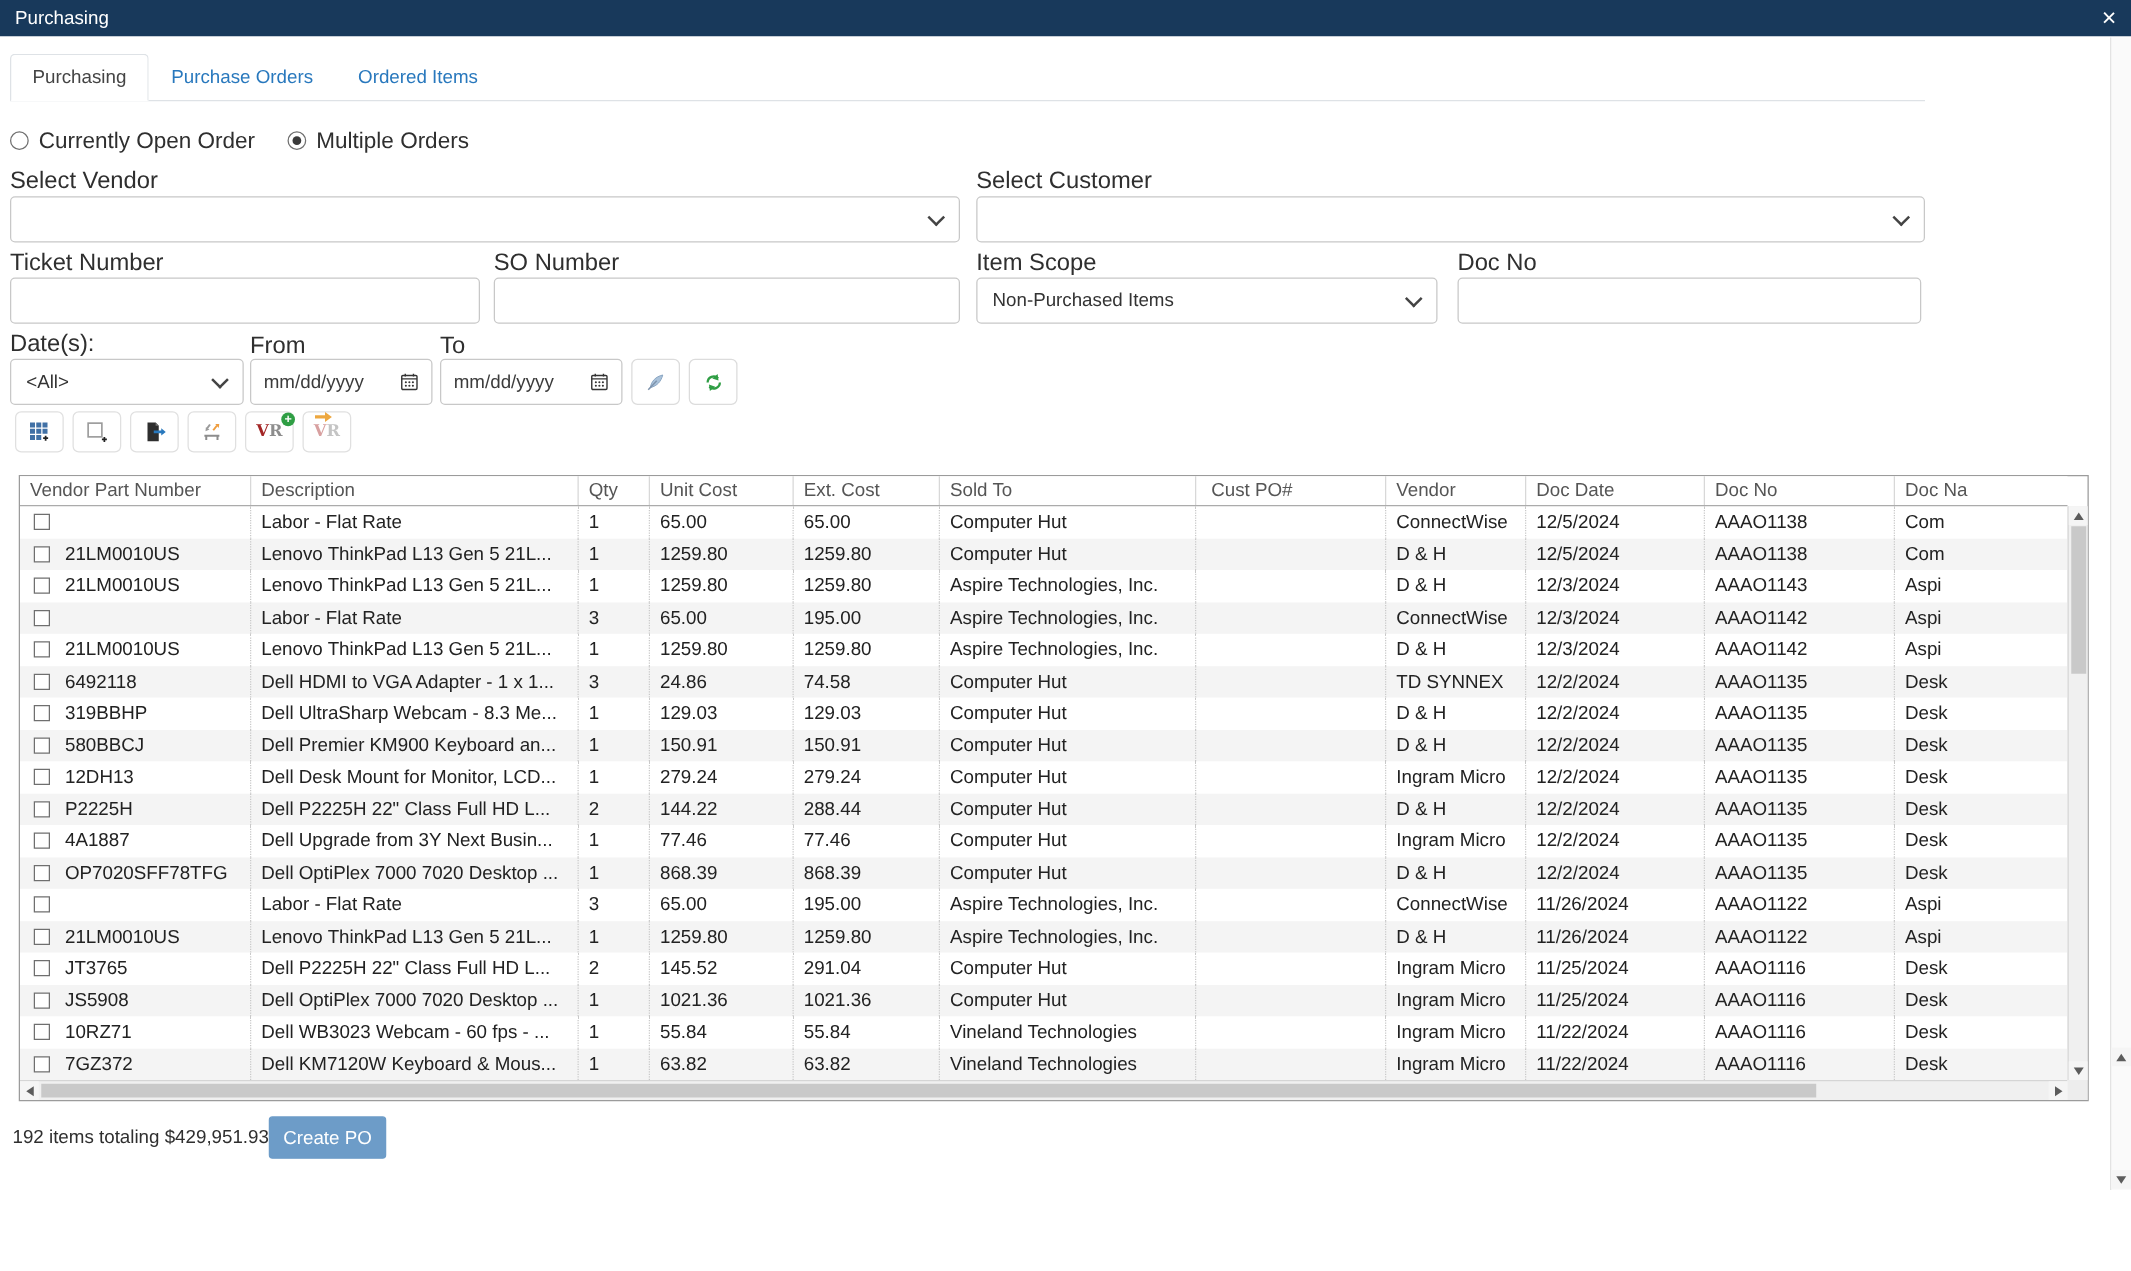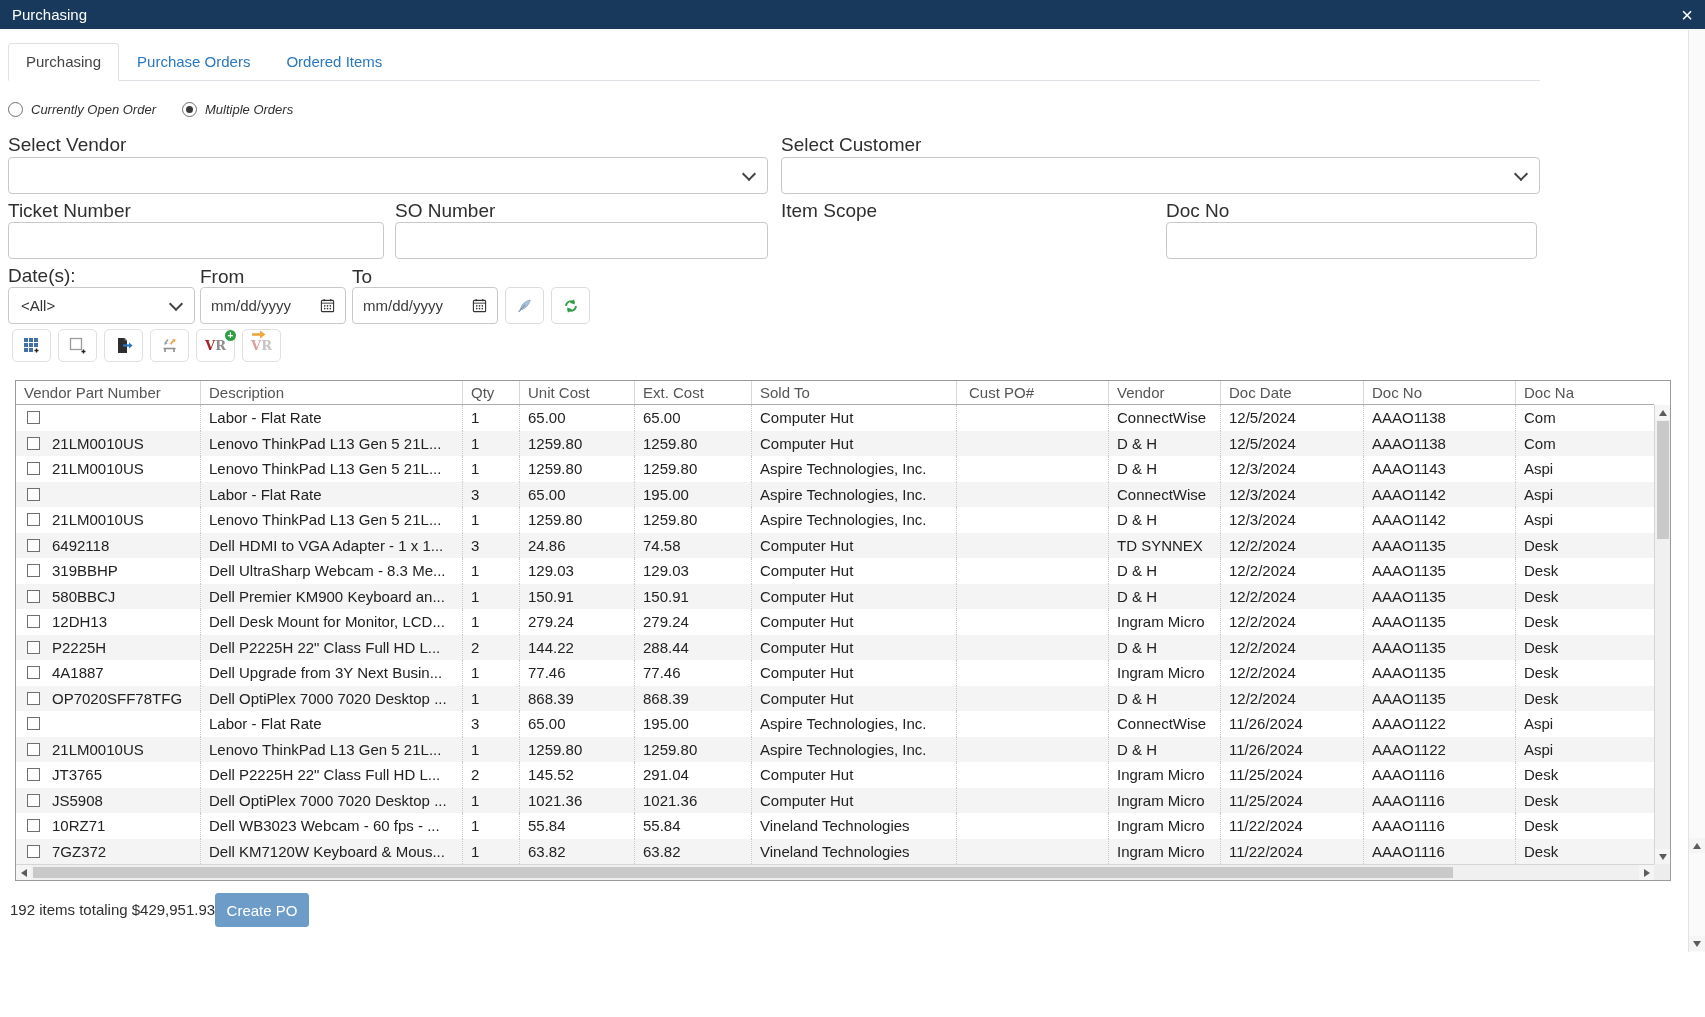--- a/index.html
+++ b/index.html
@@ -14,21 +14,21 @@
 
   
   .tabstrip{position:absolute;left:8px;top:43px;width:1532px;height:38px;display:flex;
     border-bottom:1px solid #dee2e6;box-sizing:border-box;}
   .tab{padding:9px 17px;font-size:15px;color:#2878bd;cursor:pointer;margin-bottom:-1px;
     border:1px solid transparent;border-radius:4px 4px 0 0;white-space:nowrap;}
   .tab.active{color:#444;background:#fff;border-color:#dee2e6 #dee2e6 #fff;}
 
   
   .radios{position:absolute;left:8px;top:102px;display:flex;gap:26px;align-items:center;}
-  .radio-opt{display:flex;align-items:center;gap:8px;font-size:13px;color:#2f2f2f;cursor:pointer;font-style:italic;}
+  .radio-opt{display:flex;align-items:center;gap:8px;font-size:18px;color:#2f2f2f;cursor:pointer;}
   .radio{width:15px;height:15px;border:1px solid #6f6f6f;border-radius:50%;background:#fff;
     position:relative;flex:none;box-sizing:border-box;}
   .radio.checked::after{content:"";position:absolute;left:3px;top:3px;width:7px;height:7px;
     border-radius:50%;background:#3a3a3a;}
 
   .flabel{position:absolute;font-size:19px;color:#2f2f2f;white-space:nowrap;}
 
   .selwrap{position:absolute;box-sizing:border-box;}
   .sel{width:100%;height:100%;appearance:none;-webkit-appearance:none;-moz-appearance:none;
     border:1px solid #c8c8c8;border-radius:4px;background:#fff;padding:0 30px 0 12px;
@@ -134,20 +134,24 @@
     <span class="chev"></span>
   </div>
 
   <span class="flabel" style="left:8px;top:200px;">Ticket Number</span>
   <span class="flabel" style="left:395px;top:200px;">SO Number</span>
   <span class="flabel" style="left:781px;top:200px;">Item Scope</span>
   <span class="flabel" style="left:1166px;top:200px;">Doc No</span>
 
   <input class="tinput" style="left: 8px; top: 222px; width: 376px; height: 37px;" value="">
   <input class="tinput" style="left: 395px; top: 222px; width: 373px; height: 37px;" value="">
+  <div class="selwrap" style="left:781px;top:222px;width:369px;height:37px;">
+    <select class="sel"><option>Non-Purchased Items</option></select>
+    <span class="chev"></span>
+  </div>
   <input class="tinput" style="left: 1166px; top: 222px; width: 371px; height: 37px;" value="">
 
   <span class="flabel" style="left:8px;top:265px;">Date(s):</span>
   <span class="flabel" style="left:200px;top:266px;">From</span>
   <span class="flabel" style="left:352px;top:266px;">To</span>
 
   <div class="selwrap" style="left:8px;top:287px;width:187px;height:37px;">
     <select class="sel"><option>&lt;All&gt;</option></select>
     <span class="chev"></span>
   </div>

